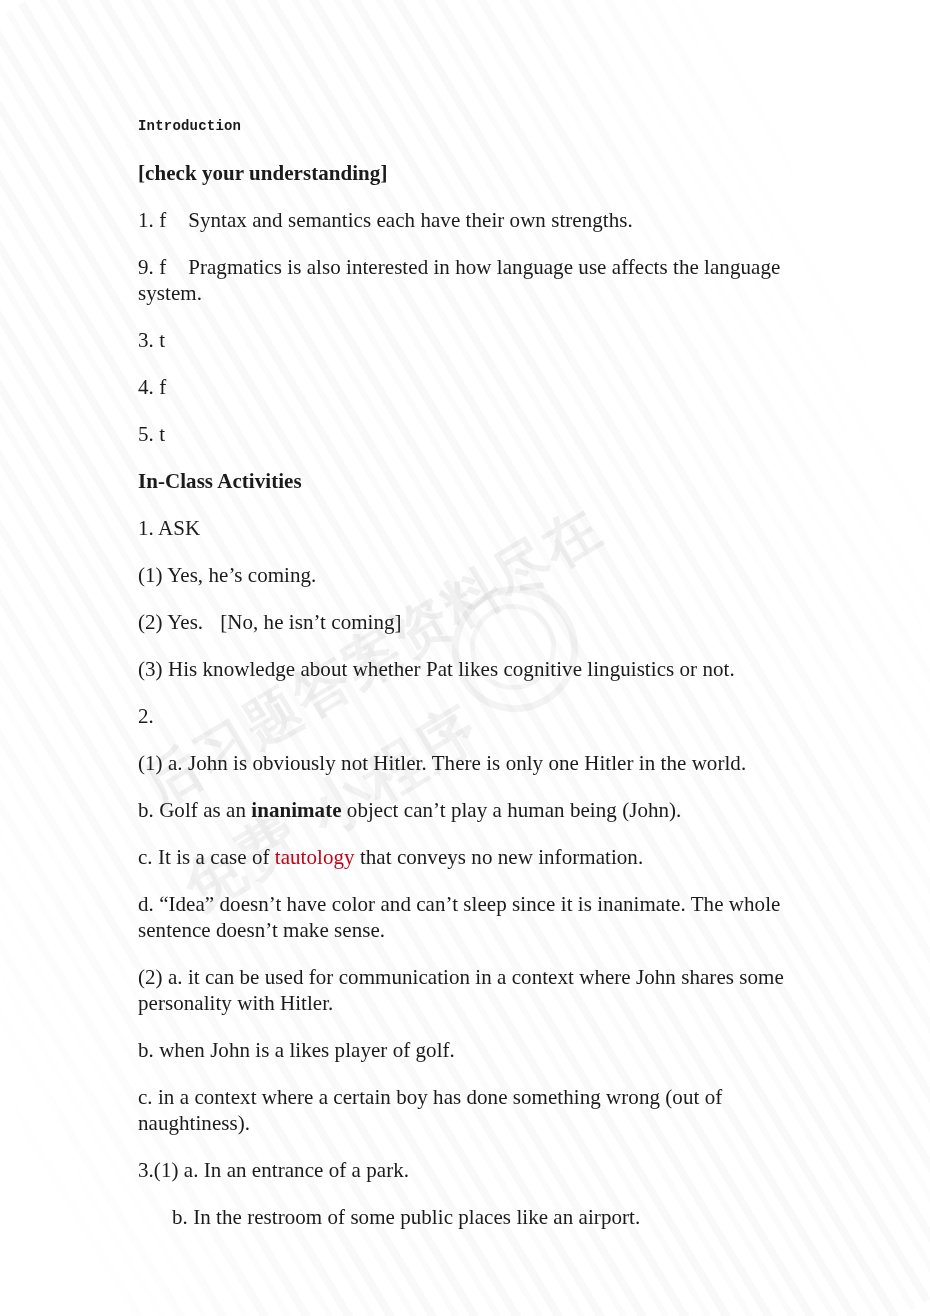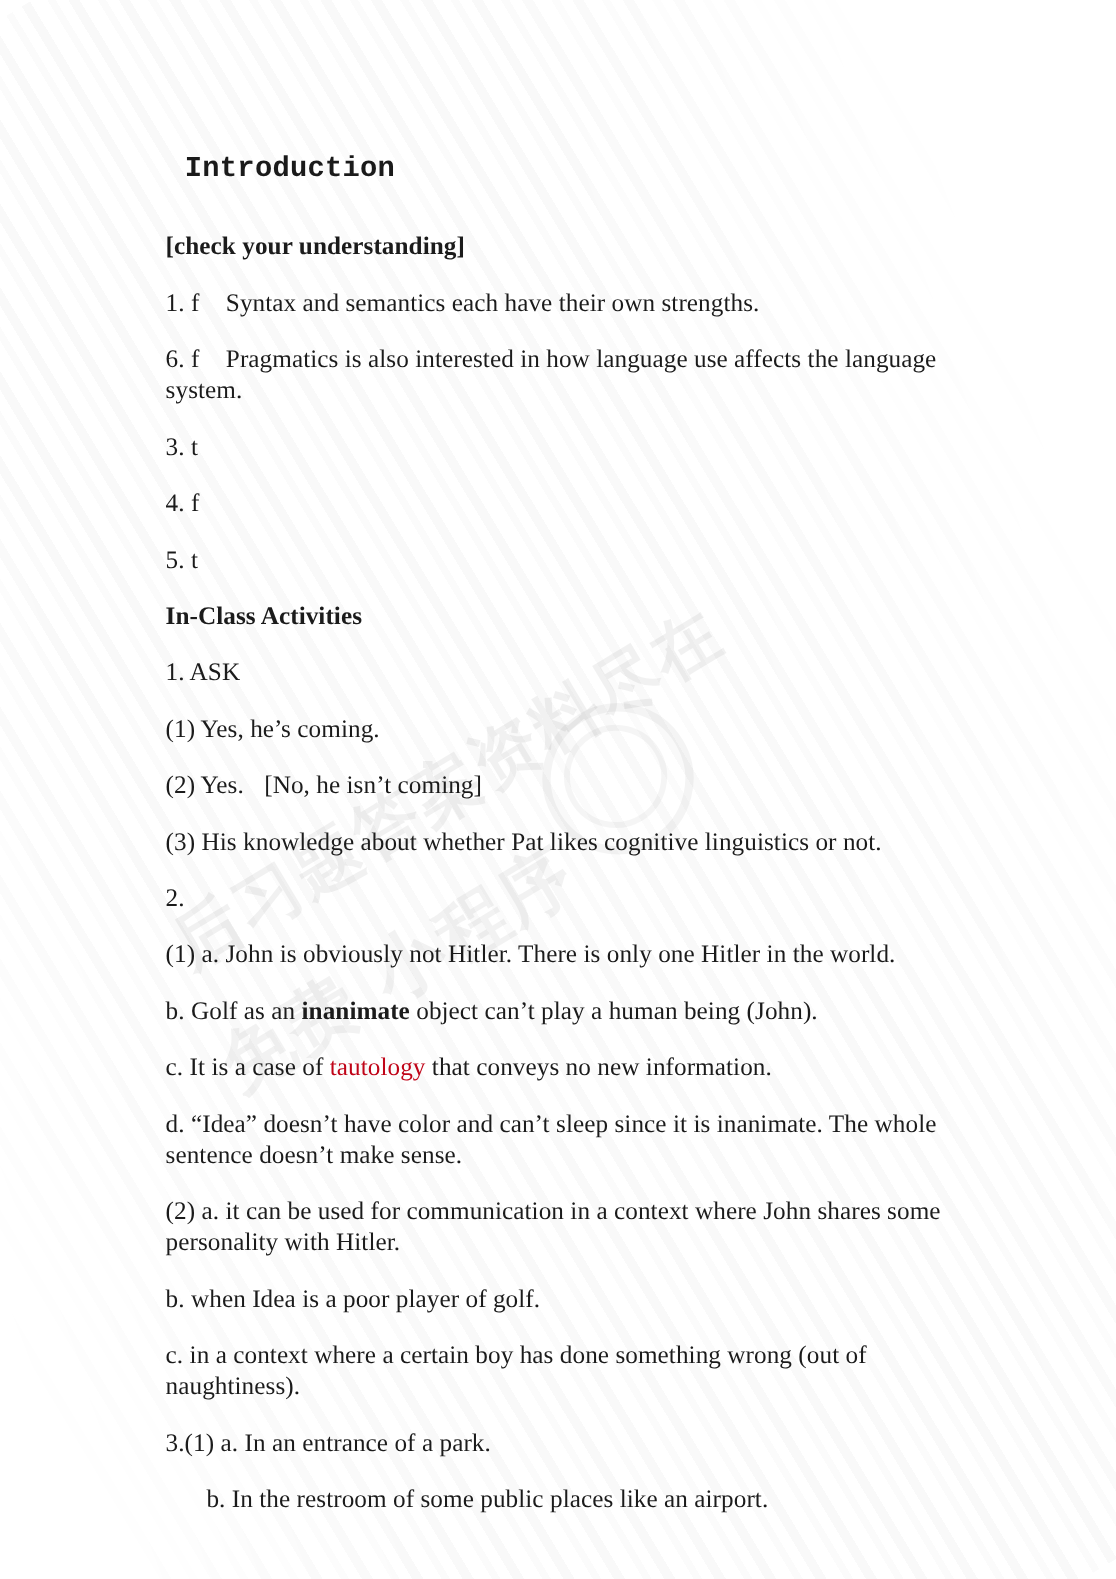--- a/index.html
+++ b/index.html
@@ -103,25 +103,25 @@
   .content {
     position: absolute;
     left: 138px;
     top: 0;
     width: 648px;
     z-index: 3;
   }
 
   .doc-title {
     font-family: "Liberation Mono", "DejaVu Sans Mono", monospace;
-    font-size: 24px;
+    font-size: 14px;
     line-height: 26px;
     color: #1a1a1a;
     letter-spacing: .2px;
-    margin: 16px;
+    margin: 0;
     padding-top: 113px;
   }
 
   .para {
     font-size: 21px;
     line-height: 26px;
     margin: 0;
     padding-top: 21px;
     color: #1b1b1b;
     letter-spacing: .05px;
@@ -162,21 +162,21 @@
 
     <h1 class="doc-title">Introduction</h1>
 
     <p class="para heading">[check your understanding]</p>
 
     <p class="para">
       <span>1. f</span><span class="tab-sp-wide"></span><span>Syntax and semantics each have their own strengths.</span>
     </p>
 
     <p class="para">
-      <span>6. f</span><span class="tab-sp-wide"></span><span>Pragmatics is also interested in how language use affects the language system.</span>
+      <span>9. f</span><span class="tab-sp-wide"></span><span>Pragmatics is also interested in how language use affects the language system.</span>
     </p>
 
     <p class="para">3. t</p>
     <p class="para">4. f</p>
     <p class="para">5. t</p>
 
     <p class="para heading">In-Class Activities</p>
 
     <p class="para">1. ASK</p>
 
@@ -197,21 +197,21 @@
     </p>
 
     <p class="para">
       <span>c. It is a case of </span><span class="redword">tautology</span><span> that conveys no new information.</span>
     </p>
 
     <p class="para">d. “Idea” doesn’t have color and can’t sleep since it is inanimate. The whole sentence doesn’t make sense.</p>
 
     <p class="para">(2) a. it can be used for communication in a context where John shares some personality with Hitler.</p>
 
-    <p class="para">b. when Idea is a poor player of golf.</p>
+    <p class="para">b. when John is a likes player of golf.</p>
 
     <p class="para">c. in a context where a certain boy has done something wrong (out of naughtiness).</p>
 
 
     <p class="para">3.(1) a. In an entrance of a park.</p>
 
     <p class="para indent">b. In the restroom of some public places like an airport.</p>
 
   </div>
 </div>

